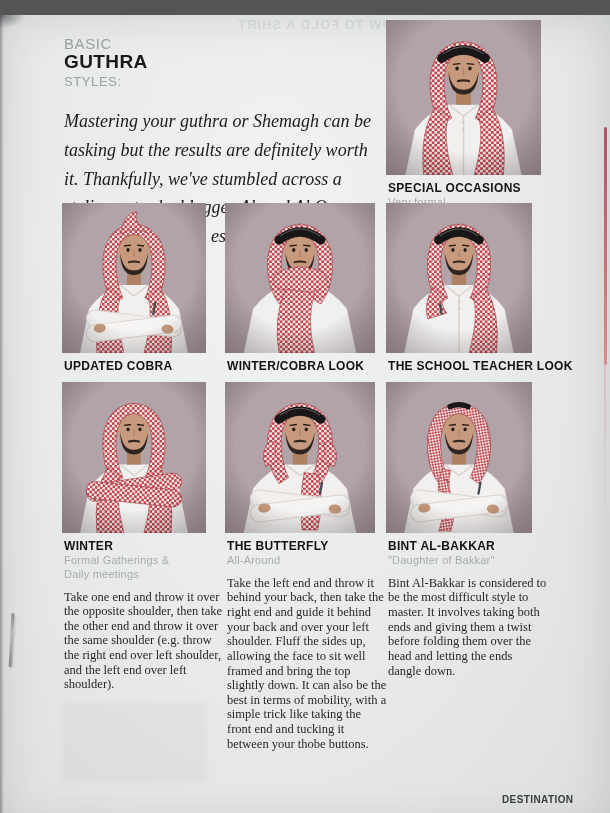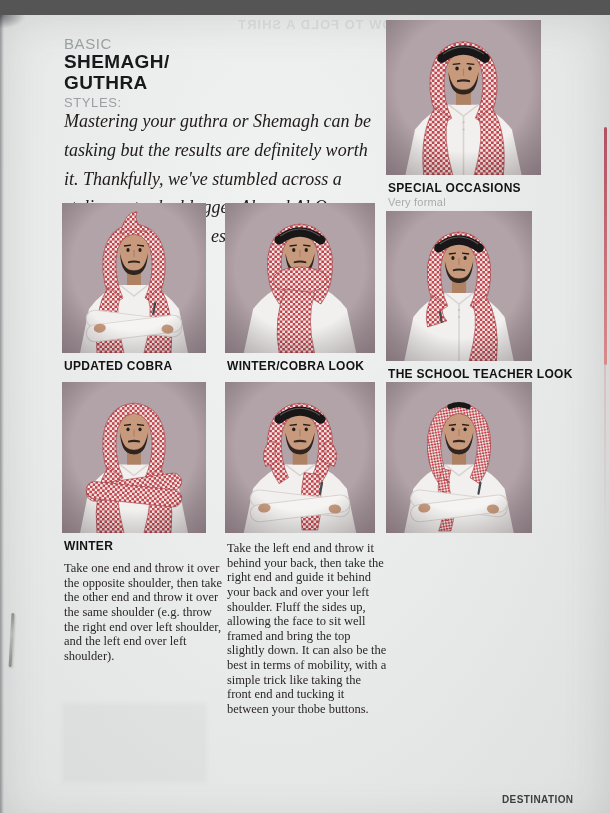--- a/index.html
+++ b/index.html
@@ -46,40 +46,39 @@
   .photo{position:relative;overflow:hidden;background:#b2a3a8;}
   .photo svg{display:block;width:100%;height:100%;}
   .cap{font-size:12px;font-weight:bold;color:#131314;letter-spacing:.3px;white-space:nowrap;margin-top:6px;padding-left:2px;}
   .subcap{font-size:11px;color:#a7abac;letter-spacing:.2px;line-height:1.25;margin-top:1px;padding-left:2px;width:120px;}
   .desc{font-family:"Liberation Serif", serif;font-size:12.5px;line-height:1.17;color:#2b2627;
     margin:8px 0 0 0;padding-left:2px;width:160px;}
 
   .f-special{left:386px;top:5px;width:160px;}   .f-special .photo{width:155px;height:155px;}
   .f-cobra{left:62px;top:188px;width:160px;}    .f-cobra .photo{width:144px;height:150px;}
   .f-winter{left:225px;top:188px;width:160px;}  .f-winter .photo{width:150px;height:150px;}
-  .f-teacher{left:386px;top:196px;width:160px;} .f-teacher .photo{width:146px;height:150px;}
+  .f-teacher{left:386px;top:188px;width:160px;} .f-teacher .photo{width:146px;height:150px;}
   .f-eagle{left:62px;top:367px;width:160px;}    .f-eagle .photo{width:144px;height:151px;}
   .f-butterfly{left:225px;top:367px;width:162px;}.f-butterfly .photo{width:150px;height:151px;}
   .f-bakkar{left:386px;top:367px;width:160px;}  .f-bakkar .photo{width:146px;height:151px;}
 
   .pfooter{position:absolute;left:482px;top:779px;font-size:10px;letter-spacing:.4px;white-space:nowrap;}
   .pfooter .mag{font-weight:bold;color:#3a3e3f;padding-left:20px;}
   .pfooter .city{color:#989c9d;margin-left:3px;padding-left:35px;}
 </style>
 </head>
 <body>
 
 <div class="page">
 
   <div class="ghost-header">HOW TO FOLD A SHIRT</div>
   <div class="ghost-block"></div>
 
   <header class="hdr">
     <div class="kicker">BASIC</div>
-    <div class="title">SHEMAGH/</div>
     <div class="title">GUTHRA</div>
     <div class="suffix">STYLES:</div>
   </header>
 
   <p class="intro">Mastering your guthra or Shemagh can be tasking but the results are definitely worth it. Thankfully, we've stumbled across a styling entry by blogger Ahmed Al Omran who summed up the essentials:</p>
 
   <figure class="f-special">
     <div class="photo">
         <svg viewBox="0 0 144 150" preserveAspectRatio="none" xmlns="http://www.w3.org/2000/svg">
           <defs>
@@ -300,20 +299,21 @@
           <path d="M72,21 Q45,23 41,55 Q39,83 52,101 L61,95 Q53,78 54,56 Q56,33 72,31 Q88,33 90,56 Q91,78 83,95 L92,101 Q105,83 103,55 Q99,23 72,21 Z" fill="url(#ck4)" stroke="#a63941" stroke-width="0.6"></path>
           <path d="M46,84 Q31,108 35,150 L62,150 Q52,112 58,94 Z" fill="url(#ck4)" stroke="#a63941" stroke-width="0.6"></path>
           <path d="M98,84 Q113,108 109,150 L82,150 Q92,112 86,94 Z" fill="url(#ck4)" stroke="#a63941" stroke-width="0.6"></path>
           <rect x="24" y="96" width="96" height="17" rx="8.5" transform="rotate(-8 72 104)" fill="url(#ck4)" stroke="#a63941" stroke-width="0.6"></rect>
        <rect x="24" y="103" width="96" height="17" rx="8.5" transform="rotate(6 72 111)" fill="url(#ck4)" stroke="#a63941" stroke-width="0.6"></rect>
           <rect width="144" height="150" fill="url(#vg4)"></rect>
         </svg>
       </div>
     <figcaption>
       <div class="cap">WINTER</div>
+      <div class="subcap">Formal Gatherings &amp; Daily meetings</div>
     </figcaption>
     <p class="desc">Take one end and throw it over the opposite shoulder, then take the other end and throw it over the same shoulder (e.g. throw the right end over left shoulder, and the left end over left shoulder).</p>
   </figure>
 
   <figure class="f-butterfly">
     <div class="photo">
         <svg viewBox="0 0 144 150" preserveAspectRatio="none" xmlns="http://www.w3.org/2000/svg">
           <defs>
     <pattern id="ck5" width="5" height="5" patternUnits="userSpaceOnUse">
       <rect width="5" height="5" fill="#f0e7e4"></rect>
@@ -350,20 +350,24 @@
     <rect x="24" y="112" width="96" height="17" rx="8.5" transform="rotate(7 72 120)" fill="#f2f0ee" stroke="#d9d3cf"></rect>
     <rect x="24" y="117" width="96" height="17" rx="8.5" transform="rotate(-7 72 125)" fill="#f6f4f2" stroke="#d9d3cf"></rect>
     <ellipse cx="38" cy="121" rx="6" ry="4.5" fill="#c79a7d" transform="rotate(-7 72 125)"></ellipse>
     <ellipse cx="106" cy="122" rx="6" ry="4.5" fill="#c79a7d" transform="rotate(7 72 120)"></ellipse>
           <g transform="rotate(10 92 106)">
             <rect x="91" y="99" width="2.2" height="13" rx="1" fill="#454a50"></rect>
           </g>
           <rect width="144" height="150" fill="url(#vg5)"></rect>
         </svg>
       </div>
+    <figcaption>
+      <div class="cap">THE BUTTERFLY</div>
+      <div class="subcap">All-Around</div>
+    </figcaption>
     <p class="desc">Take the left end and throw it behind your back, then take the right end and guide it behind your back and over your left shoulder. Fluff the sides up, allowing the face to sit well framed and bring the top slightly down. It can also be the best in terms of mobility, with a simple trick like taking the front end and tucking it between your thobe buttons.</p>
   </figure>
 
   <figure class="f-bakkar">
     <div class="photo">
         <svg viewBox="0 0 144 150" preserveAspectRatio="none" xmlns="http://www.w3.org/2000/svg">
           <defs>
     <pattern id="ck6" width="5" height="5" patternUnits="userSpaceOnUse">
       <rect width="5" height="5" fill="#f0e7e4"></rect>
       <rect width="2.5" height="2.5" fill="#c2454e"></rect>
@@ -398,20 +402,25 @@
     <rect x="24" y="112" width="96" height="17" rx="8.5" transform="rotate(7 72 120)" fill="#f2f0ee" stroke="#d9d3cf"></rect>
     <rect x="24" y="117" width="96" height="17" rx="8.5" transform="rotate(-7 72 125)" fill="#f6f4f2" stroke="#d9d3cf"></rect>
     <ellipse cx="38" cy="121" rx="6" ry="4.5" fill="#c79a7d" transform="rotate(-7 72 125)"></ellipse>
     <ellipse cx="106" cy="122" rx="6" ry="4.5" fill="#c79a7d" transform="rotate(7 72 120)"></ellipse>
           <g transform="rotate(10 92 106)">
             <rect x="91" y="99" width="2.2" height="13" rx="1" fill="#454a50"></rect>
           </g>
           <rect width="144" height="150" fill="url(#vg6)"></rect>
         </svg>
       </div>
+    <figcaption>
+      <div class="cap">BINT AL-BAKKAR</div>
+      <div class="subcap">"Daughter of Bakkar"</div>
+    </figcaption>
+    <p class="desc">Bint Al-Bakkar is considered to be the most difficult style to master. It involves taking both ends and giving them a twist before folding them over the head and letting the ends dangle down.</p>
   </figure>
 
   <footer class="pfooter">
     <span class="mag">DESTINATION</span>
     <span class="city">RIYADH</span>
     
   </footer>
 
   <div class="pink-line"></div>
   <div class="pink-line-faint"></div>

